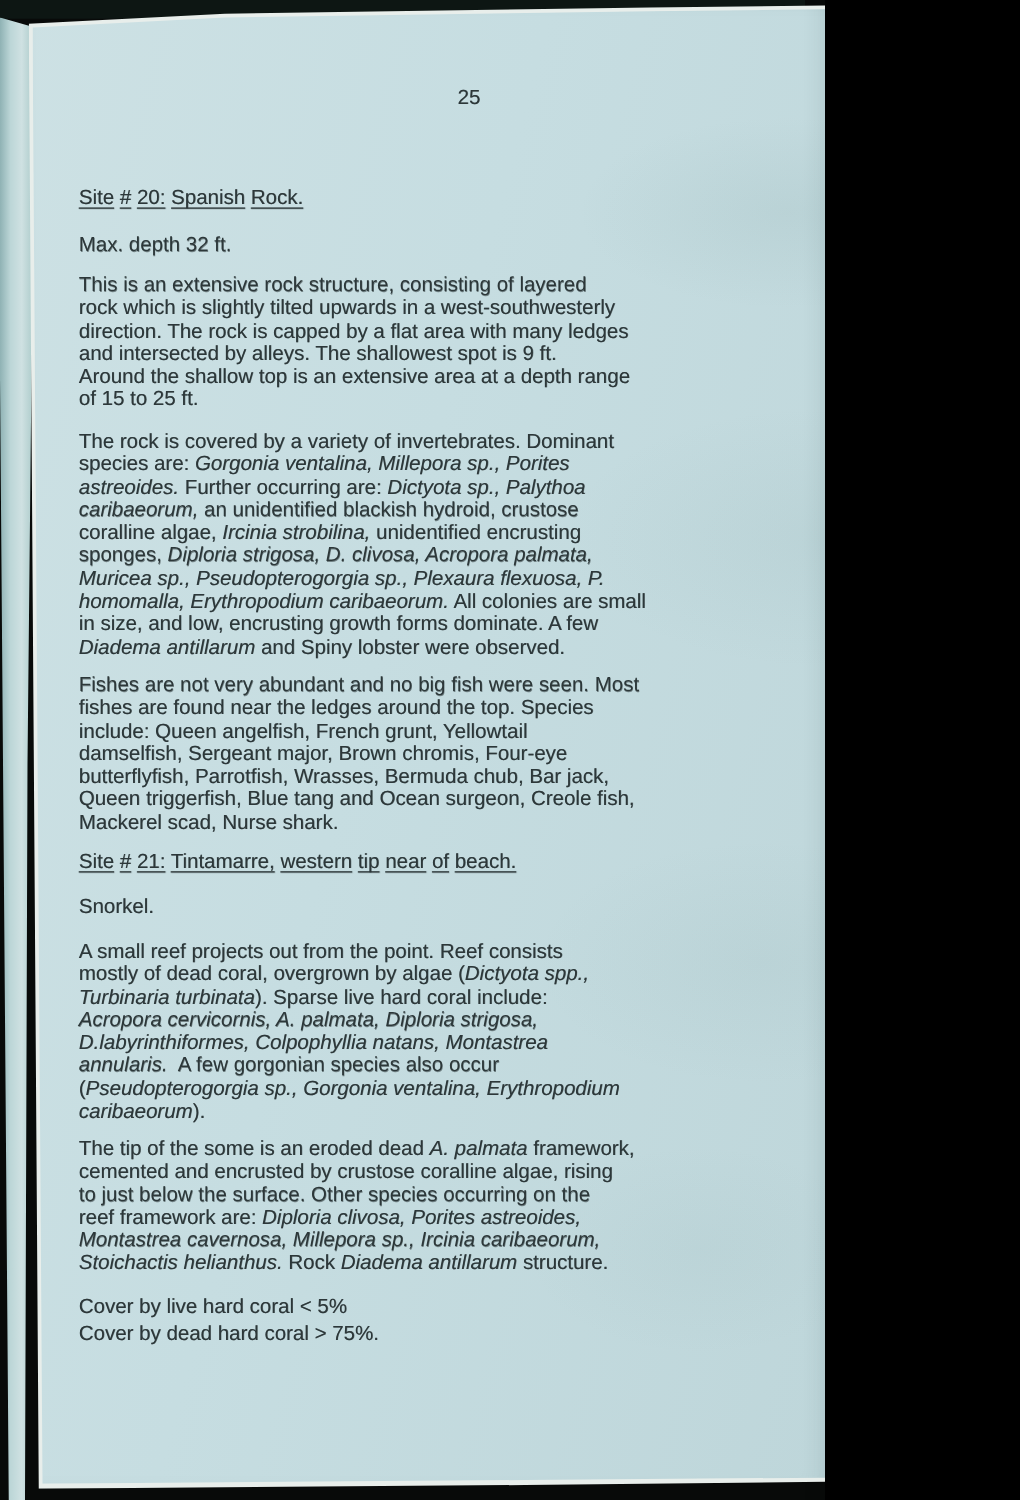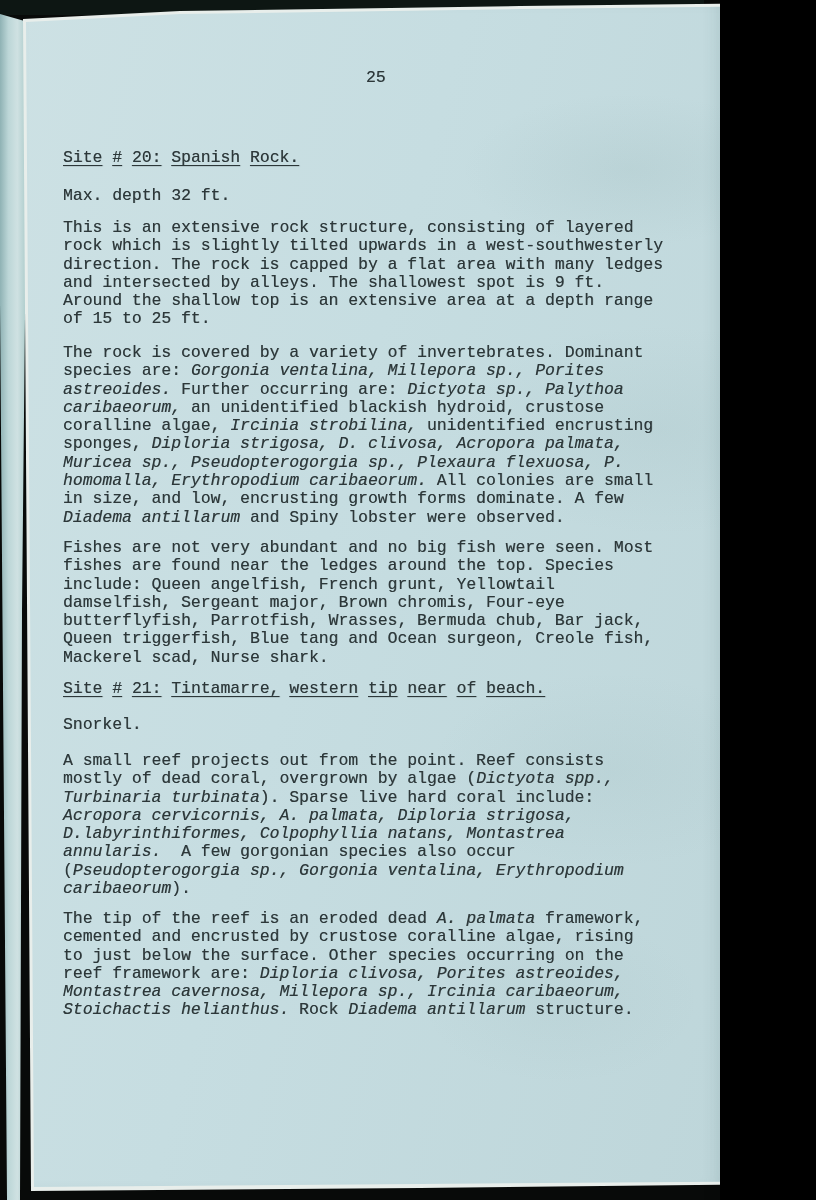--- a/index.html
+++ b/index.html
@@ -1,19 +1,19 @@
 <!DOCTYPE html>
 <html><head>
 <meta charset="utf-8">
 <style>
   html,body{margin:0;padding:0;background:#000;}
   .scan{
-    position:relative;width:720px;height:1200px;
+    position:relative;width:660px;height:1200px;
     background:#080a09;overflow:hidden;
-    font-family:Liberation Mono, monospace;
+    font-family:Liberation Sans, sans-serif;
   }
   .band-top{position:absolute;left:0;top:0;width:816px;height:15px;background:#0d1613;}
   .band-right{position:absolute;right:0;top:0;width:16px;height:1200px;background:#070908;}
 
   
   .curl{
     position:absolute;left:0;top:12px;width:28px;height:1188px;
     background:linear-gradient(90deg,#8fb2b4 0%,#bcd6d7 30%,#cfe1e2 62%,#a7c8c7 100%);
     clip-path:polygon(0 2px, 28px 10px, 22px 600px, 20px 1188px, 7px 1188px, 0 290px);
   }
@@ -112,22 +112,24 @@
 mostly of dead coral, overgrown by algae (</span><span class="it">Dictyota spp.,
 Turbinaria turbinata</span><span>). Sparse live hard coral include:
 </span><span class="it">Acropora cervicornis, A. palmata, Diploria strigosa,
 D.labyrinthiformes, Colpophyllia natans, Montastrea
 annularis.</span><span>  A few gorgonian species also occur
 (</span><span class="it">Pseudopterogorgia sp., Gorgonia ventalina, Erythropodium
 caribaeorum</span><span>).</span></div>
 
     <div class="block" id="b-snorkel">Snorkel.</div>
 
-    <div class="block" id="b-p5"><span>The tip of the reef is an eroded dead </span><span class="it">A. palmata</span><span> framework,
+    <div class="block" id="b-p5"><span>The tip of the some is an eroded dead </span><span class="it">A. palmata</span><span> framework,
 cemented and encrusted by crustose coralline algae, rising
 to just below the surface. Other species occurring on the
 reef framework are: </span><span class="it">Diploria clivosa, Porites astreoides,
 Montastrea cavernosa, Millepora sp., Ircinia caribaeorum,
 Stoichactis helianthus.</span><span> Rock </span><span class="it">Diadema antillarum</span><span> structure.</span></div>
 
+    <div class="block" id="b-cover">Cover by live hard coral &lt; 5%
+Cover by dead hard coral &gt; 75%.</div>
 
   </div>
 </div>
 
 </body></html>

